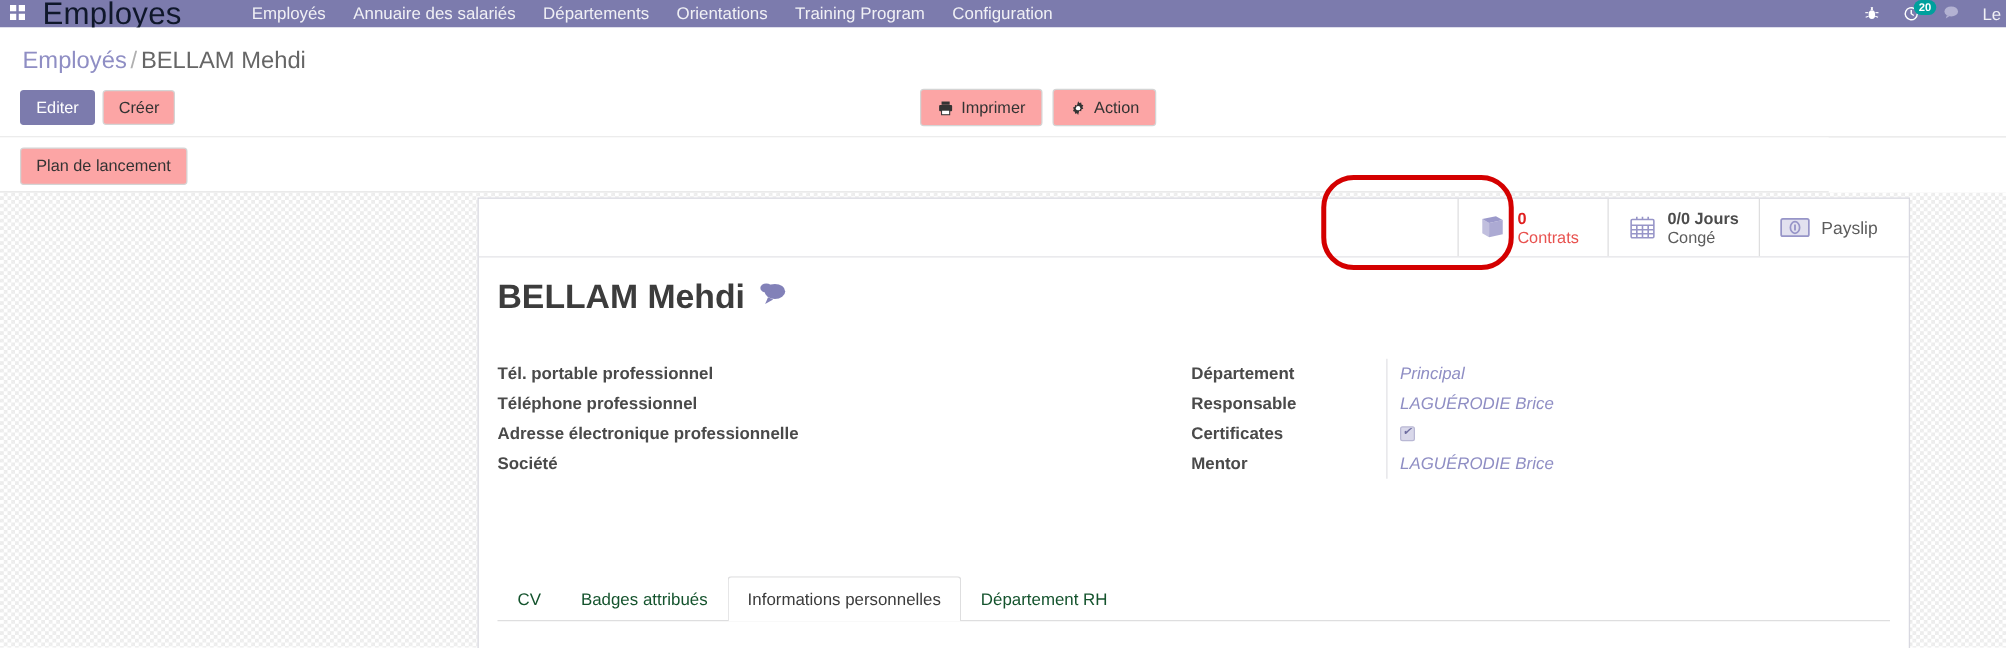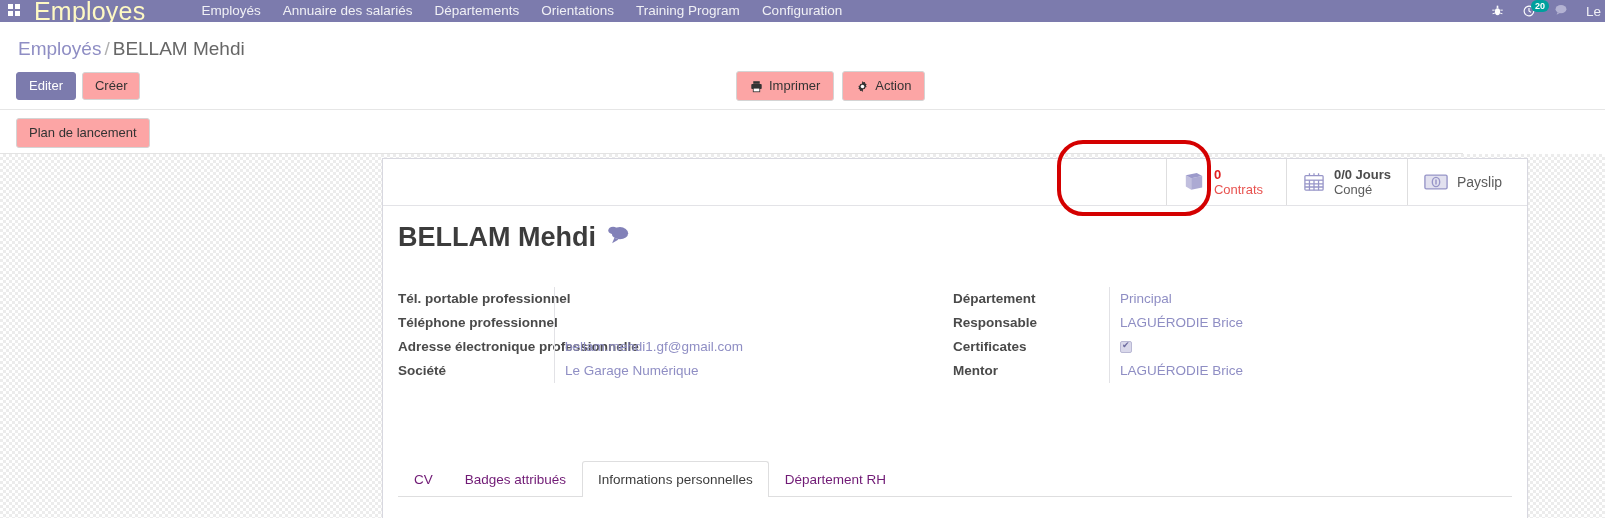--- a/index.html
+++ b/index.html
@@ -32,21 +32,21 @@
   }
   .apps-icon {
     width: 14px; height: 14px;
     margin-left: 8px; margin-right: 12px;
     display: grid; grid-template-columns: 5px 5px; grid-template-rows: 5px 5px;
     gap: 2px;
     flex: none;
   }
   .apps-icon i { background: #ffffff; display: block; width: 5px; height: 5px; }
   .brand {
-    font-size: 25px; color: #fef9c3; font-weight: 400;
+    font-size: 25px; color: #0f172a; font-weight: 400;
     white-space: nowrap; line-height: 22px;
     margin-right: 56px;
     letter-spacing: .2px;
   }
   .nav-menu { display: flex; align-items: center; gap: 22px; }
   .nav-menu span {
     font-size: 13.5px; color: #f0f0f5; white-space: nowrap; line-height: 22px;
   }
   .nav-right {
     margin-left: auto; display: flex; align-items: center; gap: 18px;
@@ -149,40 +149,40 @@
   .group.right { margin-left: 10px; }
   .g-labels { width: 156px; }
   .g-values {
     flex: 1; border-left: 1px solid #e2e2e6; padding-left: 10px;
   }
   .f-label {
     font-size: 13.5px; font-weight: bold; color: #4a4a4a;
     line-height: 24px; white-space: nowrap;
   }
   .f-value {
-    font-size: 13.5px; color: #8f8ec4; line-height: 24px; white-space: nowrap;
+    font-size: 13.5px; color: #8f8ec4; line-height: 24px; white-space: nowrap; font-style: italic;
   }
   .chk {
     display: inline-block; width: 12px; height: 12px;
     background: #d9d8ea; border: 1px solid #b9b8d4; border-radius: 2px;
     position: relative; top: 2px;
   }
   .chk::after {
     content: "✔"; position: absolute; left: 1px; top: -3px;
     font-size: 9px; color: #6e6da0; line-height: 12px;
   }
 
   
   .notebook {
     position: absolute; left: 15px; right: 15px; top: 302px;
     border-bottom: 1px solid #dededf;
     display: flex; align-items: flex-end;
   }
   .nb-tab {
-    font-size: 13.5px; color: #701a75;
+    font-size: 13.5px; color: #14532d;
     padding: 9px 15px; line-height: 17px; white-space: nowrap;
     border: 1px solid transparent; border-bottom: none;
     margin-bottom: -1px; cursor: pointer;
   }
   .nb-tab.active {
     color: #3c3c3c; background: #ffffff;
     border-color: #dededf; border-radius: 3px 3px 0 0;
   }
 
   
@@ -342,26 +342,20 @@
 
   <div class="groups">
 
     <div class="group left">
       <div class="g-labels">
         <div class="f-label">Tél. portable professionnel</div>
         <div class="f-label">Téléphone professionnel</div>
         <div class="f-label">Adresse électronique professionnelle</div>
         <div class="f-label">Société</div>
       </div>
-      <div class="g-values">
-        <div class="f-value">&nbsp;</div>
-        <div class="f-value">&nbsp;</div>
-        <div class="f-value">bellam.mehdi1.gf@gmail.com</div>
-        <div class="f-value">Le Garage Numérique</div>
-      </div>
     </div>
 
     <div class="group right">
       <div class="g-labels">
         <div class="f-label">Département</div>
         <div class="f-label">Responsable</div>
         <div class="f-label">Certificates</div>
         <div class="f-label">Mentor</div>
       </div>
       <div class="g-values">

